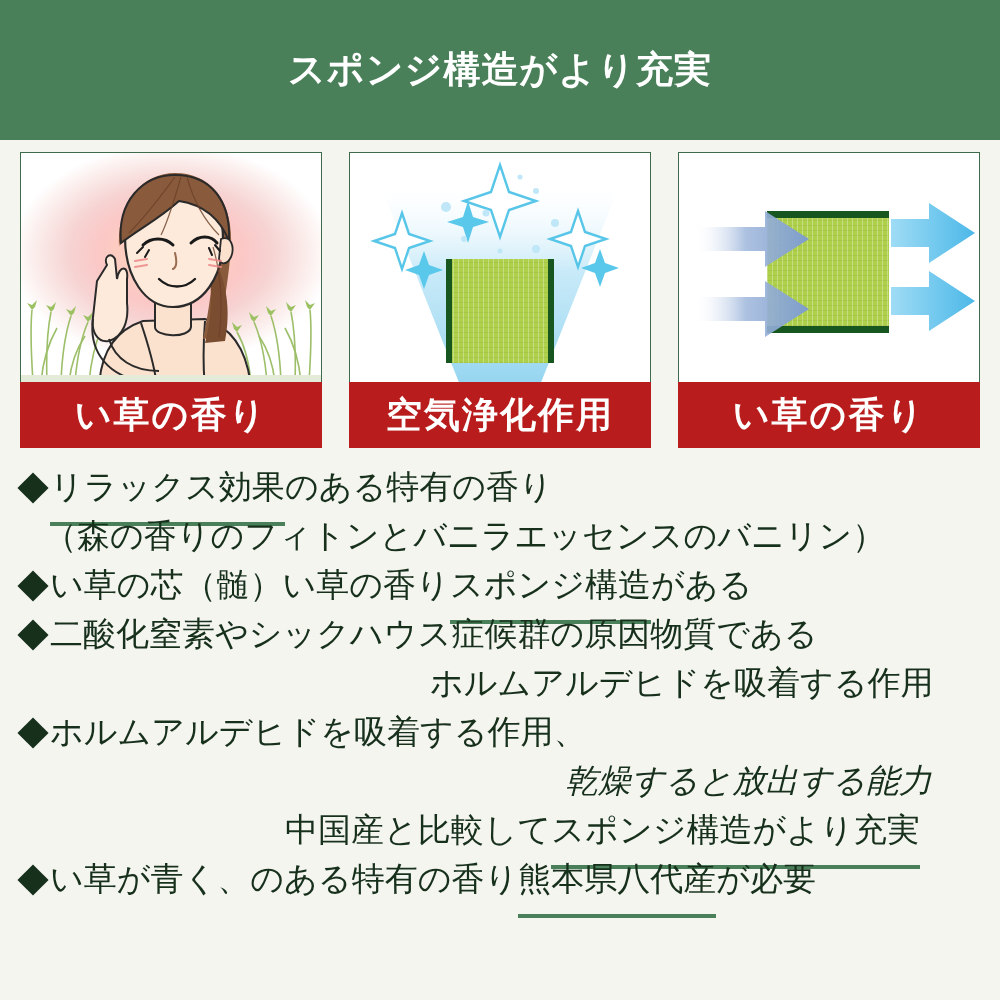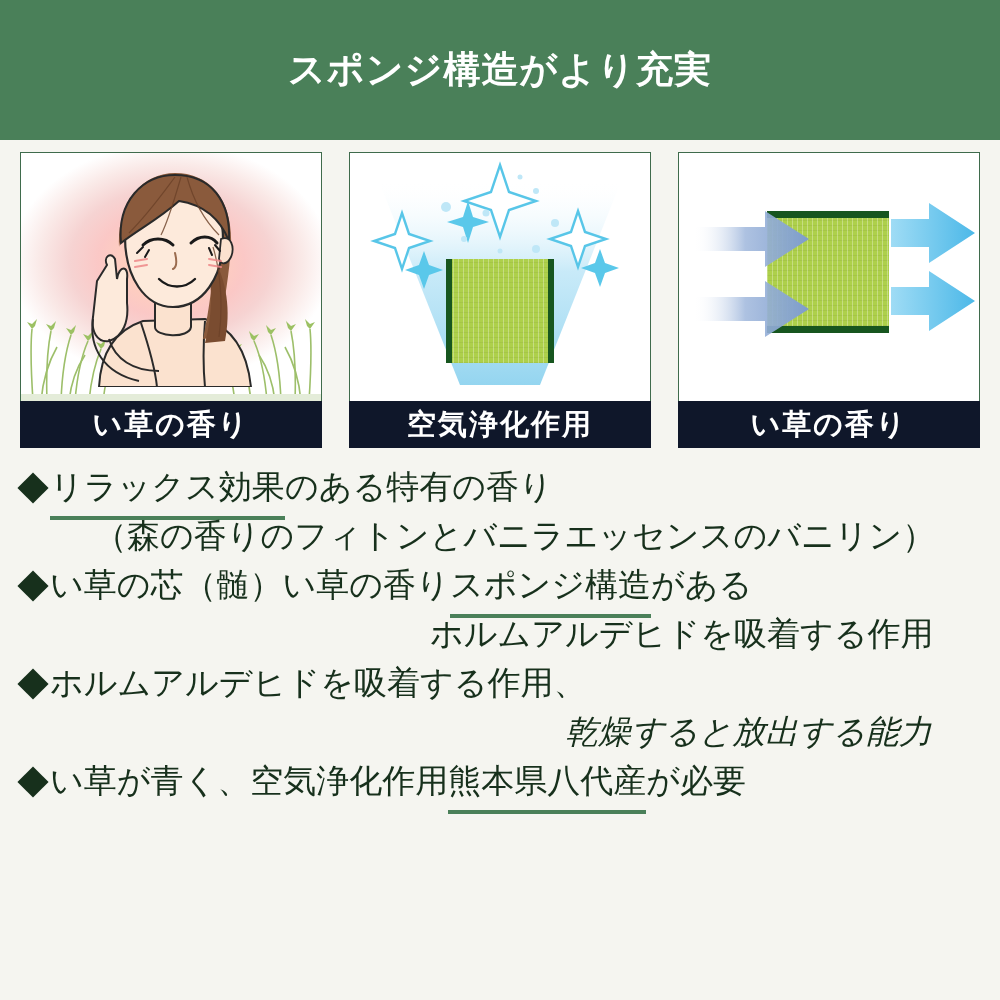--- a/index.html
+++ b/index.html
@@ -33,24 +33,24 @@
     width:302px;height:296px;
     display:flex;flex-direction:column;
     box-sizing:border-box;
   }
   .card-art{
     position:relative;flex:1;background:#ffffff;
     border:1px solid #3f6b4c;border-bottom:none;
     overflow:hidden;
   }
   .card-label{
-    height:47px;background:#0f172a;color:#ffffff;
+    height:66px;background:#b91c1c;color:#ffffff;
     display:flex;align-items:center;justify-content:center;
     font-family:"DejaVu Sans","Liberation Sans",sans-serif;
-    font-weight:bold;font-size:29px;letter-spacing:2px;
+    font-weight:bold;font-size:36px;letter-spacing:2px;
   }
 
   
   .glow{
     position:absolute;left:0;top:0;width:100%;height:100%;
     background:radial-gradient(ellipse 58% 52% at 50% 44%,
        #ffd9c4 0%, #ffd0bd 22%, #fbc8c6 42%, #f6d3d2 58%, #faeae8 76%, #ffffff 92%);
   }
   .grass-l,.grass-r{position:absolute;bottom:0;}
   .grass-l{left:0;width:120px;height:110px;}
@@ -79,32 +79,32 @@
     position:absolute;left:0;top:462px;width:1000px;
     color:#17301c;
   }
   .line{
     font-size:33px;line-height:49px;height:49px;
     white-space:nowrap;display:block;
     font-family:"DejaVu Sans","Liberation Sans",sans-serif;
     font-weight:400;
   }
   .line.indent-l{padding-left:22px;}
-  .line.indent-a{padding-left:94px;}
+  .line.indent-a{padding-left:44px;}
   .line.indent-b{padding-left:430px;text-align:left;}
   .line.indent-c{padding-left:565px;font-style:italic;}
   .line.indent-d{padding-left:285px;}
   .dia{
     display:inline-block;width:22px;height:22px;
     background:#17301c;transform:rotate(45deg);
     margin-right:6px;position:relative;top:1px;
   }
   .ul{
     border-bottom:4px solid #4a8059;
-    padding-bottom:10px;
+    padding-bottom:16px;
   }
 </style>
 </head>
 <body>
 
 <div class="page">
 
   <div class="header">
     <div class="header-line">スポンジ構造がより充実</div>
   </div>
@@ -293,19 +293,21 @@
       </div>
       <div class="card-label">い草の香り</div>
     </div>
 
   </div>
 
   <div class="body" id="bullet-list">
       <div class="line indent-l"><span class="dia"></span><span class="ul">リラックス効果</span><span>のある特有の香り</span></div>
       <div class="line indent-a"><span>（森の香りのフィトンとバニラエッセンスのバニリン）</span></div>
       <div class="line indent-l"><span class="dia"></span><span>い草の芯（髄）い草の香り</span><span class="ul">スポンジ構造</span><span>がある</span></div>
+      <div class="line indent-l"><span class="dia"></span><span>二酸化窒素やシックハウス症候群の原因物質である</span></div>
       <div class="line indent-b"><span>ホルムアルデヒドを吸着する作用</span></div>
       <div class="line indent-l"><span class="dia"></span><span>ホルムアルデヒドを吸着する作用、</span></div>
       <div class="line indent-c"><span>乾燥すると放出する能力</span></div>
-      <div class="line indent-l"><span class="dia"></span><span>い草が青く、空気浄化作用</span><span class="ul">熊本県八代産</span><span>が必要</span></div>
+      <div class="line indent-d"><span>中国産と比較して</span><span class="ul">スポンジ構造がより充実</span></div>
+      <div class="line indent-l"><span class="dia"></span><span>い草が青く、のある特有の香り</span><span class="ul">熊本県八代産</span><span>が必要</span></div>
     </div>
 
 </div>
 
 </body></html>

